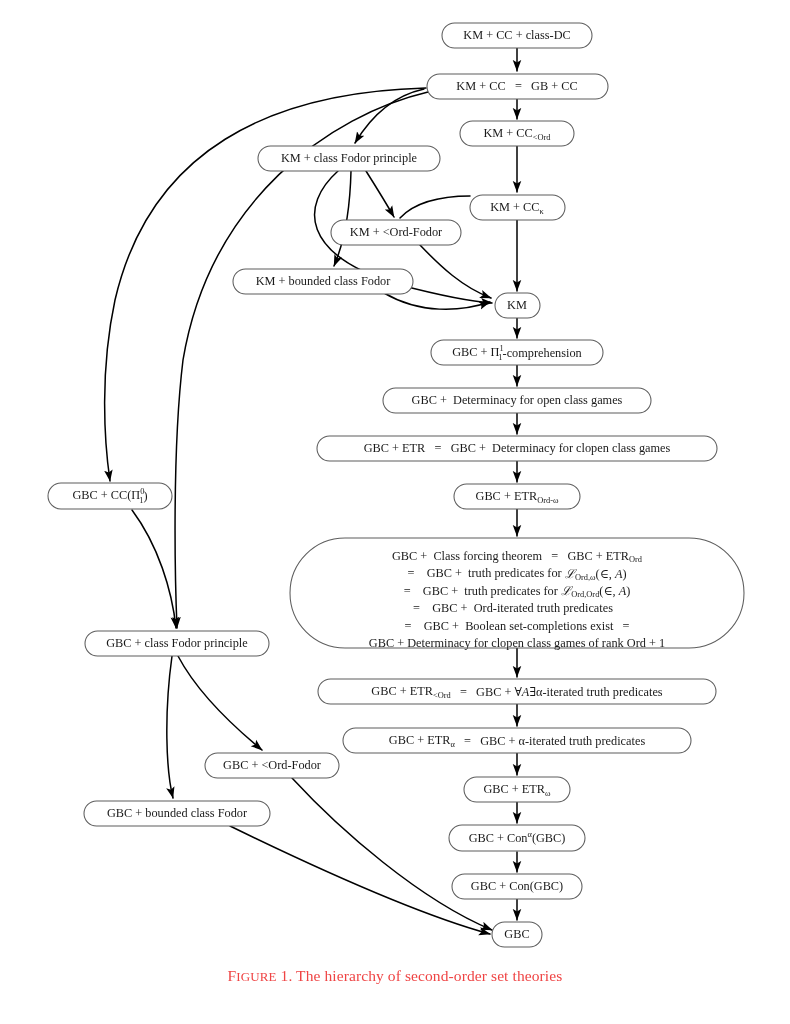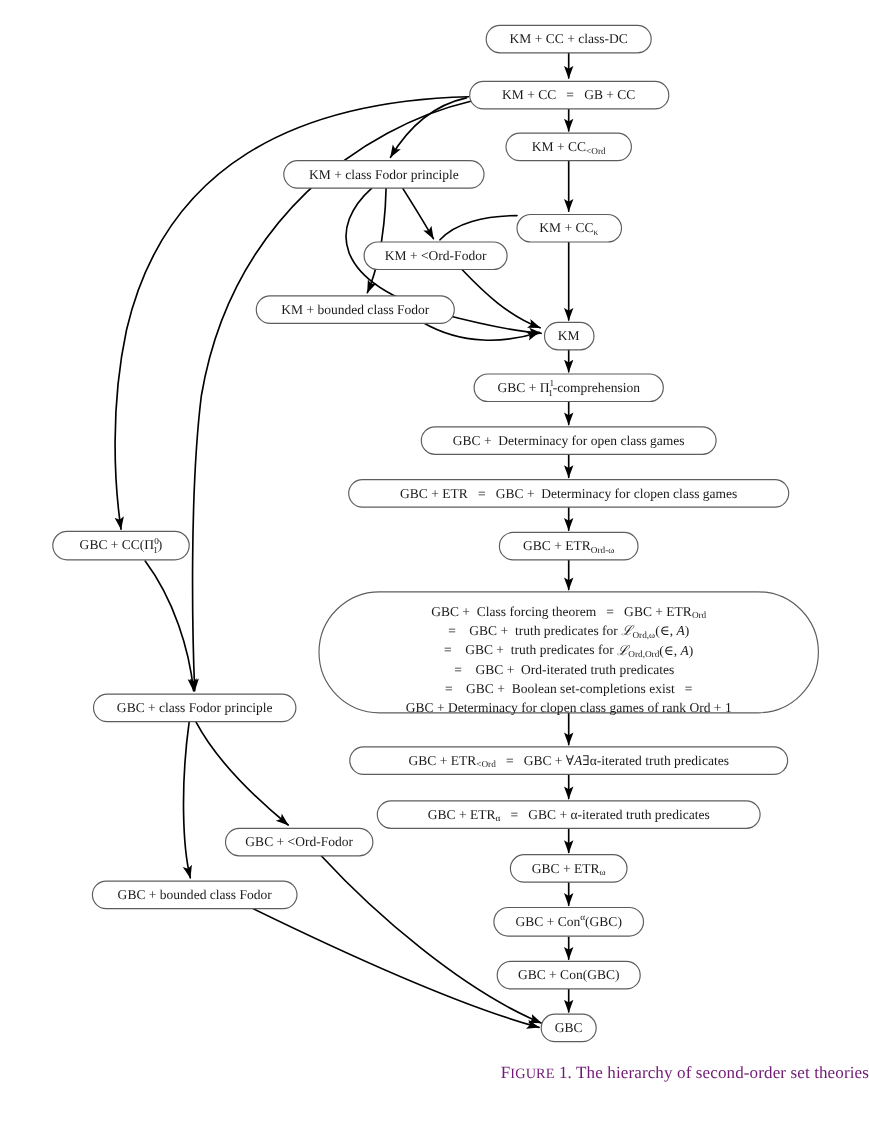--- a/index.html
+++ b/index.html
@@ -15,23 +15,23 @@
   .nodetext{
     font-family:"Liberation Serif","DejaVu Serif",serif;
     font-size:12.3px;fill:#1a1a1a;text-anchor:middle;
     dominant-baseline:middle;white-space:pre;
   }
   .sub{font-size:8.4px;}
   .sup{font-size:8.4px;}
   .cal{font-style:italic;}
   .caption{
     position:absolute;left:0;right:0;top:967px;
-    text-align:right;font-size:15.5px;
+    text-align:center;font-size:15.5px;
     font-family:"Liberation Serif","DejaVu Serif",serif;
-    color:#701a75;letter-spacing:.1px;
+    color:#ef4444;letter-spacing:.1px;
   }
   .caption .smallcaps{font-size:13px;}
 </style>
 </head>
 <body>
 
 <div id="figure-root">
 
   <svg id="diagram" viewBox="0 0 790 960">
     <defs>

